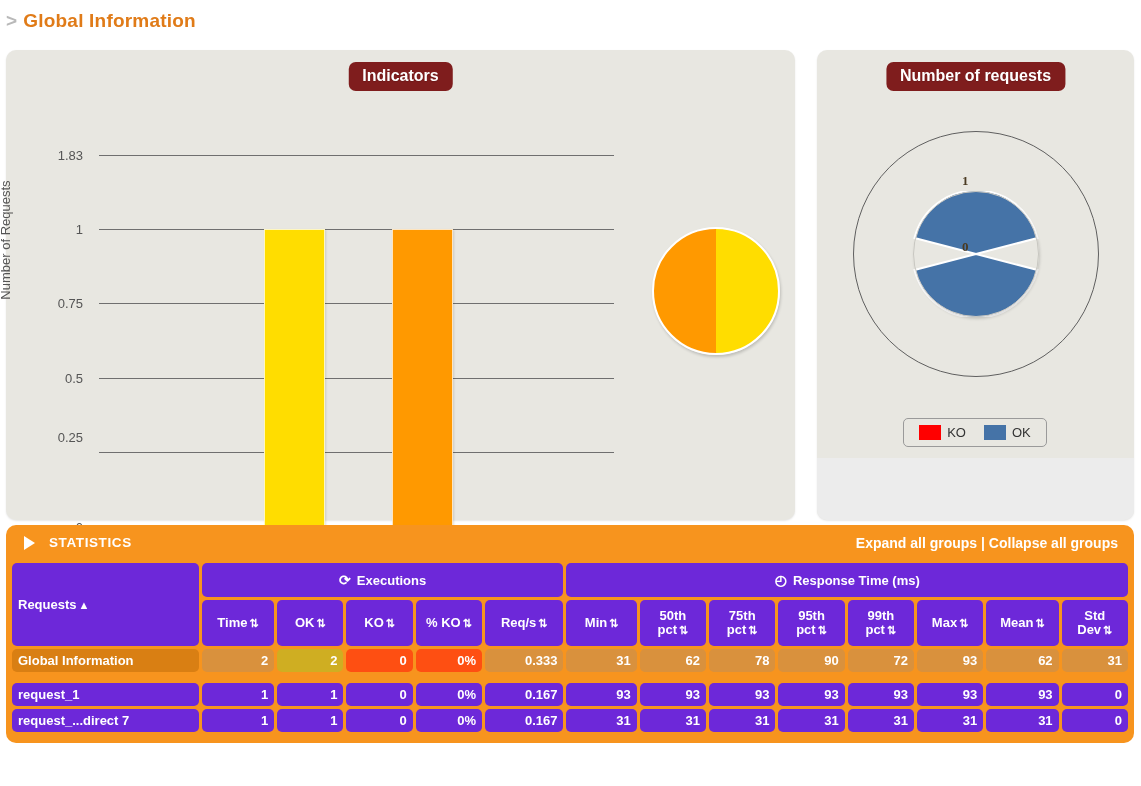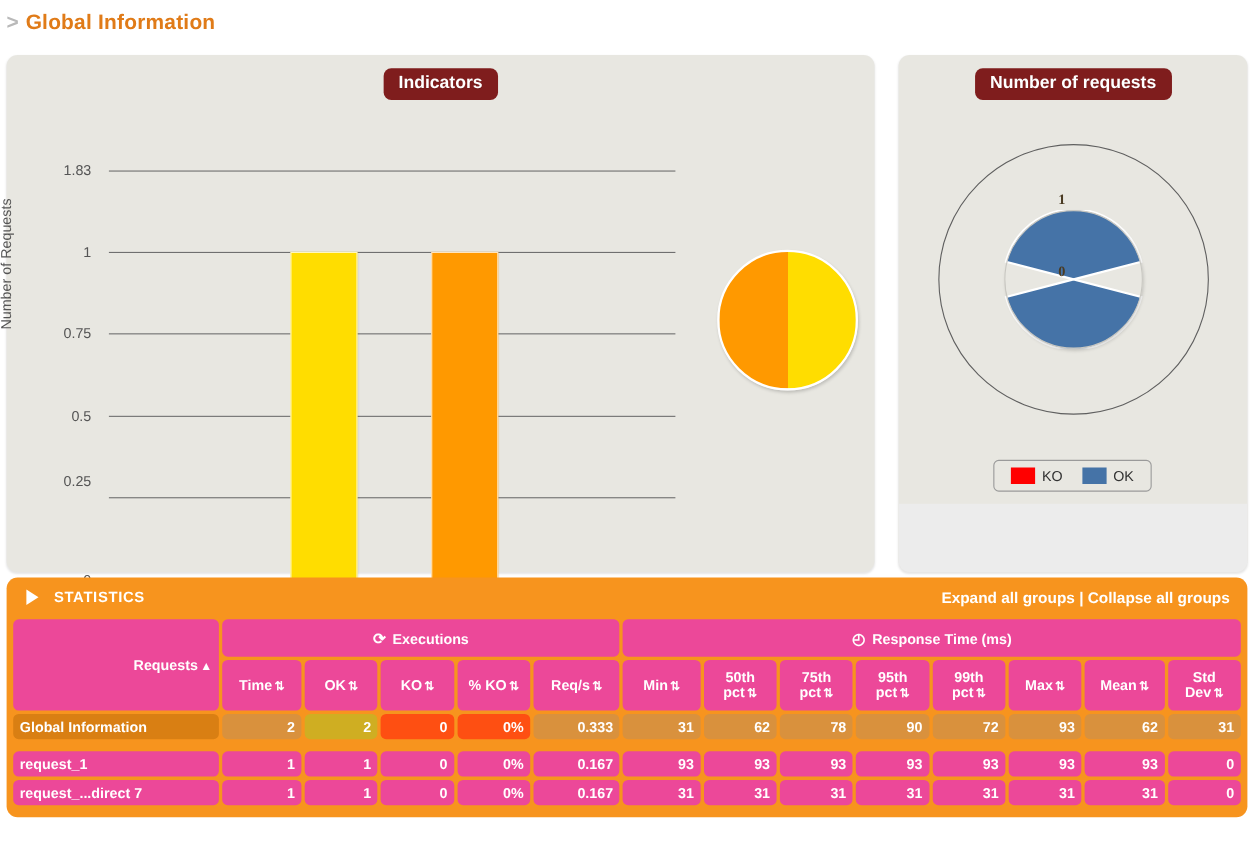--- a/index.html
+++ b/index.html
@@ -237,32 +237,32 @@
 
   table.stats-table {
     border-collapse: separate;
     border-spacing: 3px;
     width: 1122px;
     margin: 0 0 0 3px;
     table-layout: fixed;
   }
   table.stats-table th,
   table.stats-table td {
-    background: #ec4899;
+    background: #6d28d9;
     color: #ffffff;
     font-size: 13px;
     border-radius: 5px;
     padding: 4px 6px;
     font-weight: bold;
   }
   th.group-head { height: 26px; text-align: center; font-size: 14px; }
   th.col-head   { height: 38px; text-align: center; font-size: 13px; line-height: 14px; }
   th.requests-head {
     vertical-align: middle;
-    text-align: right;
+    text-align: left;
     font-size: 14px;
   }
   .sort-arrows { font-size: 11px; margin-left: 2px; }
   .group-icon { margin-right: 6px; font-size: 14px; }
 
   td.name-cell {
     background: #dd9030;
     text-align: left;
     padding-left: 28px;
     font-size: 13.5px;

